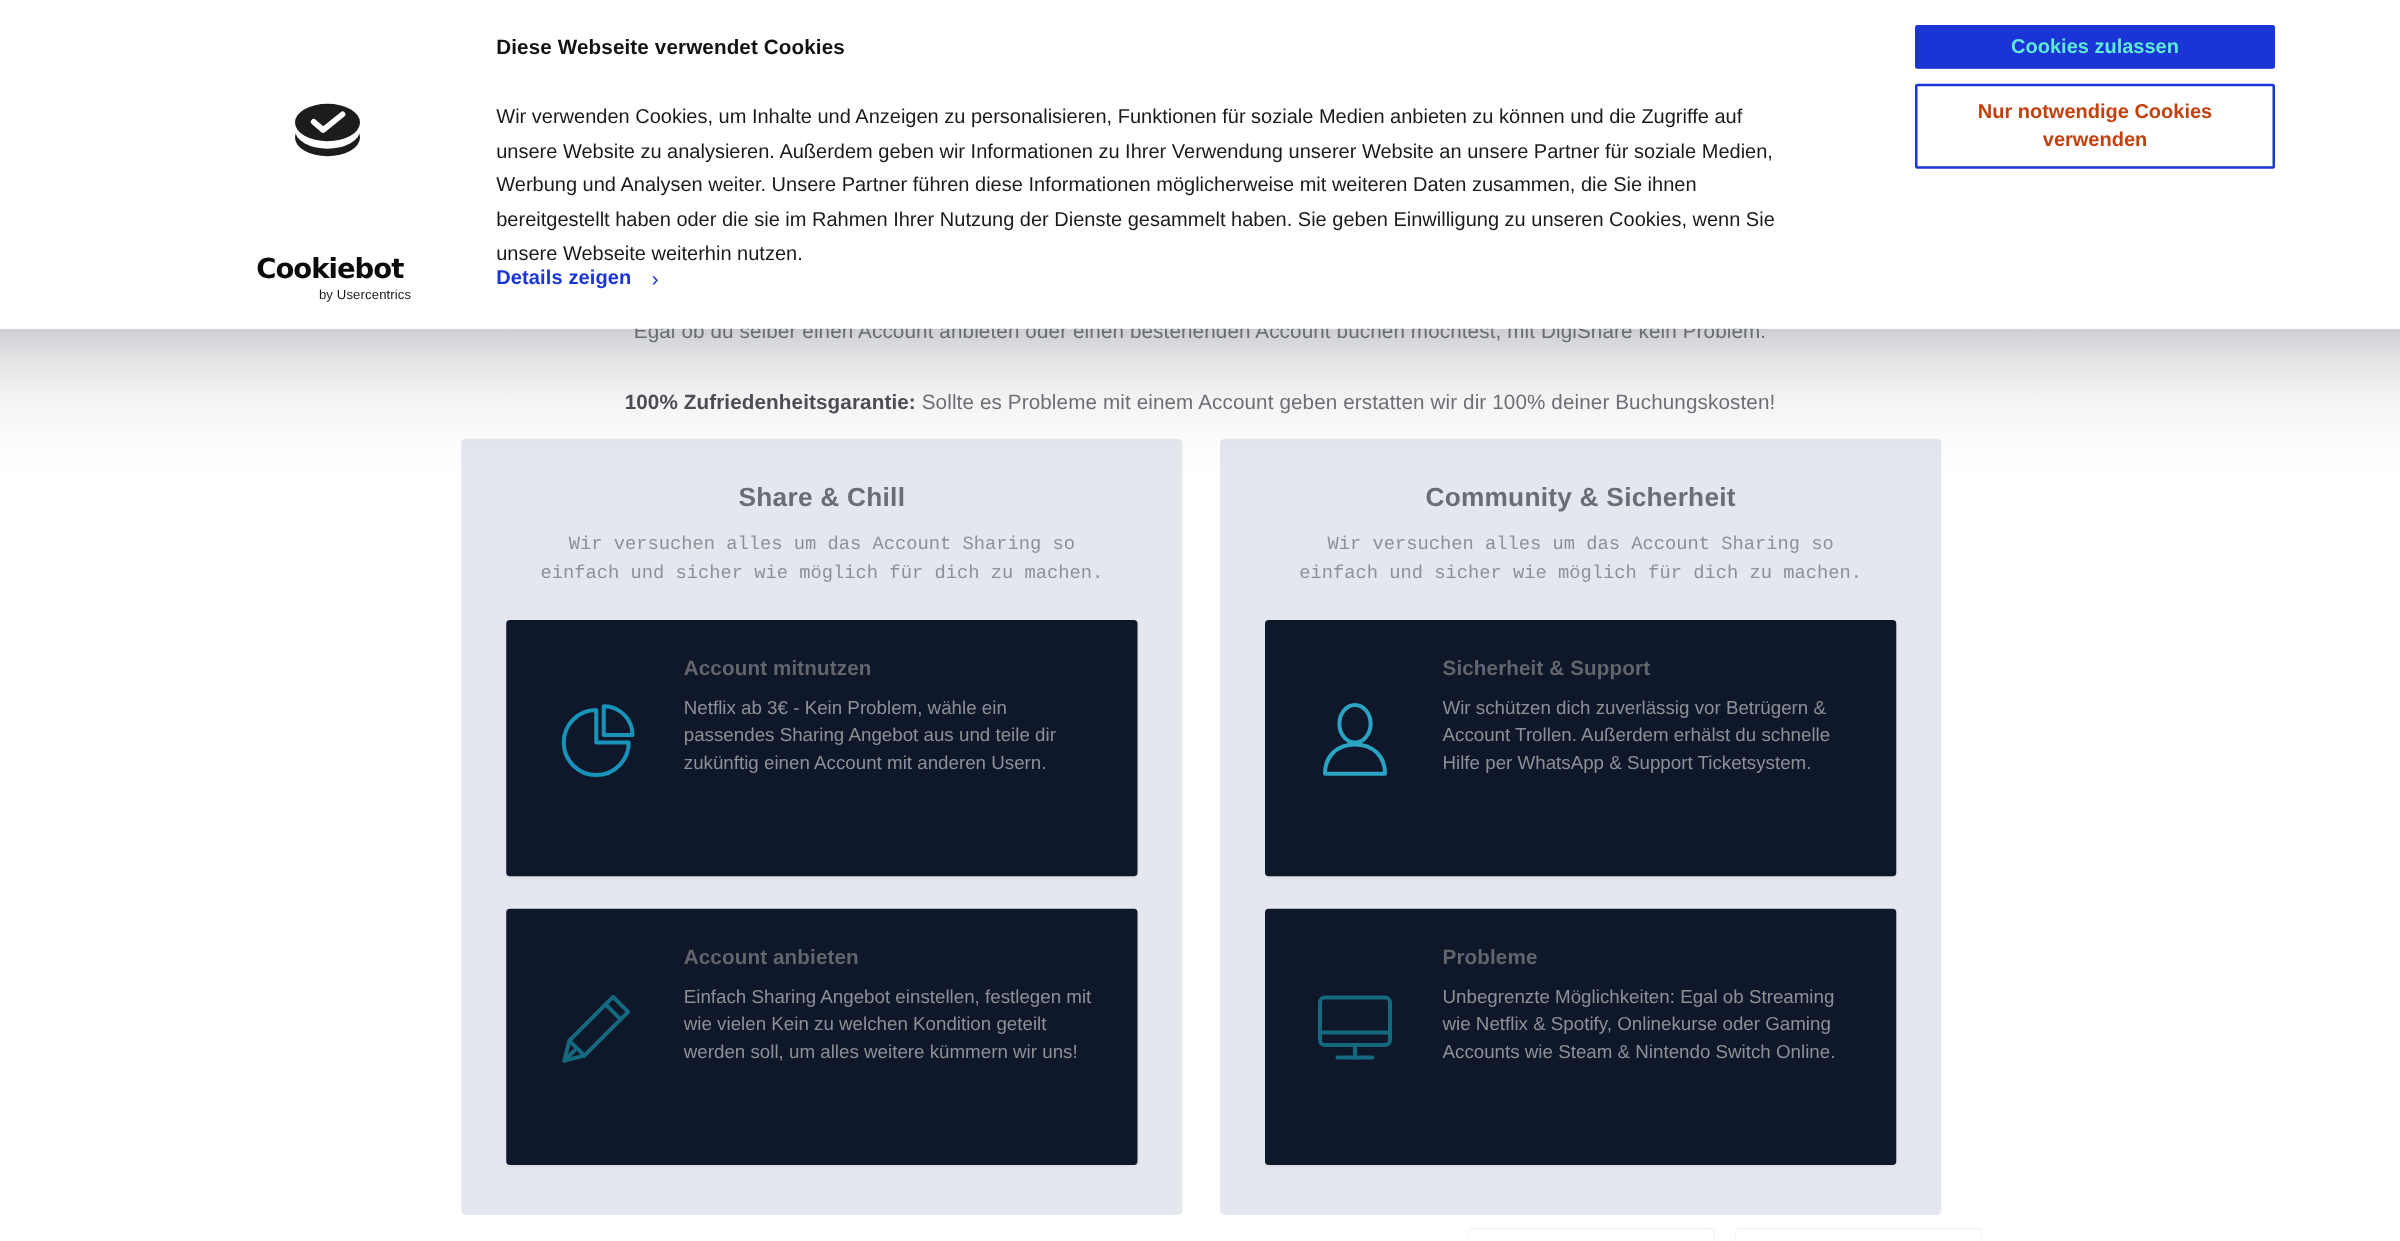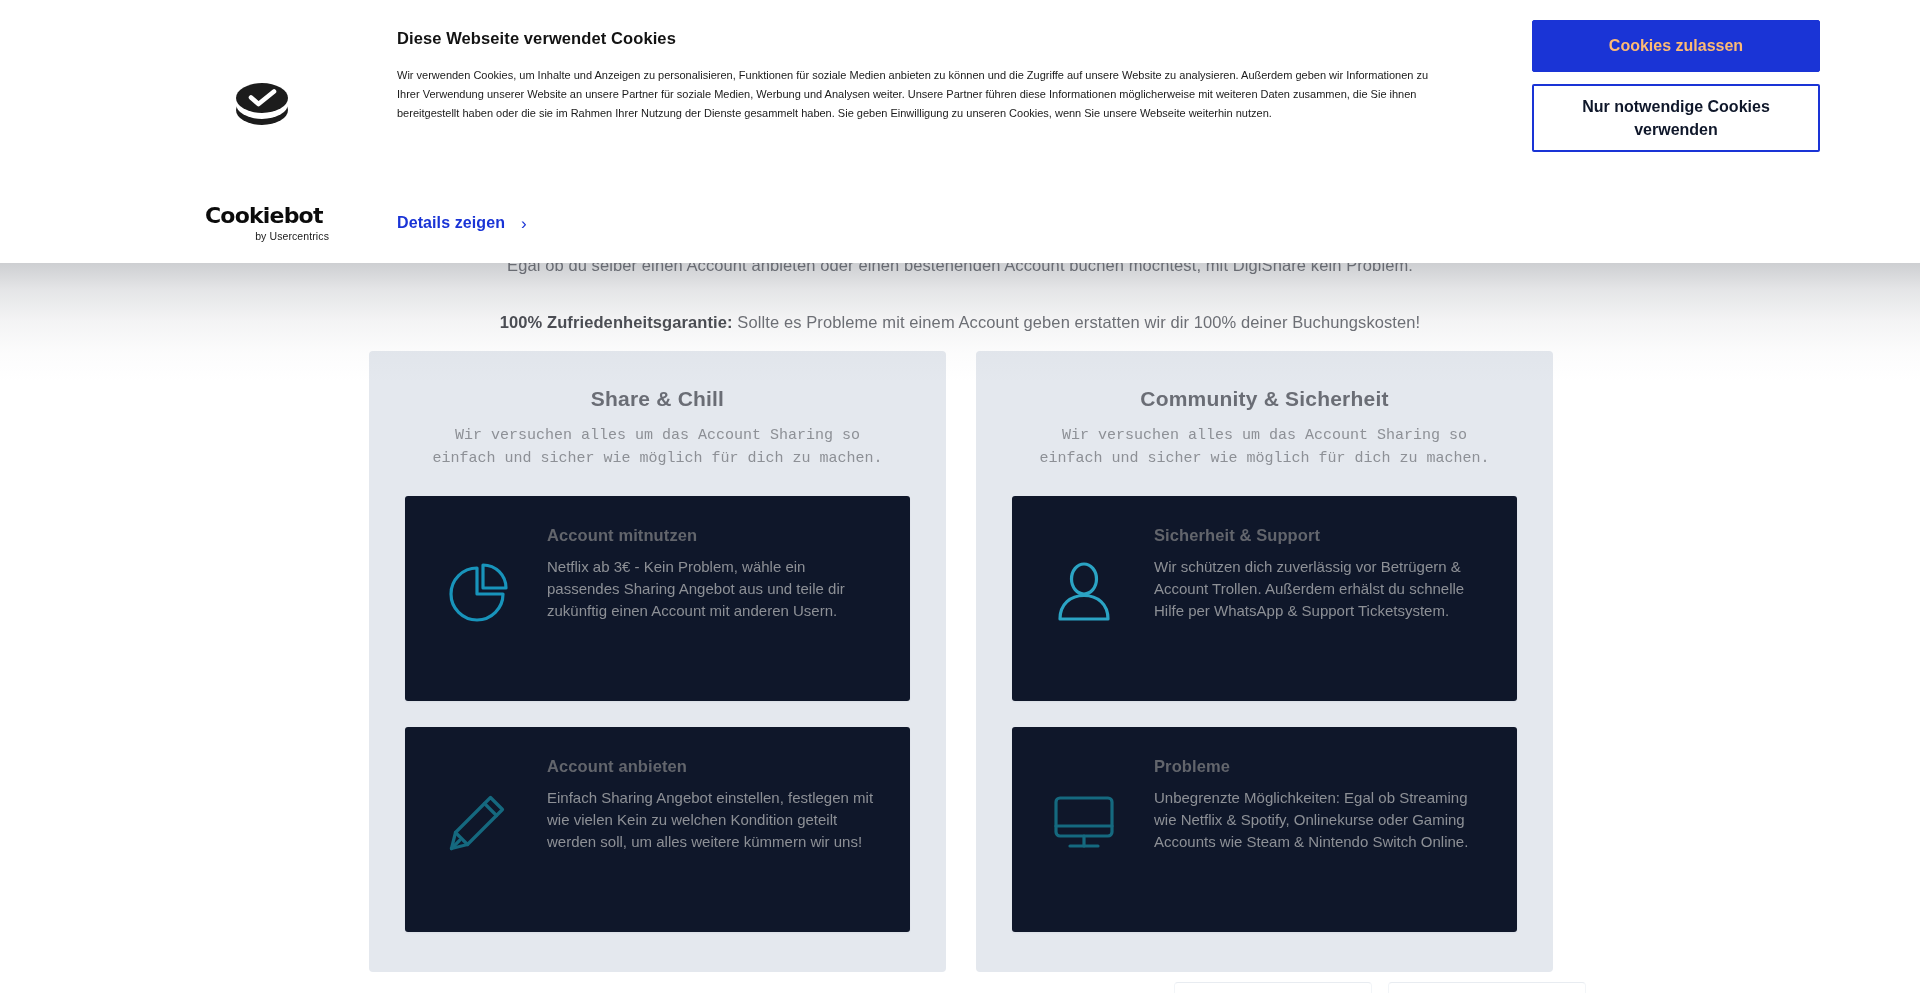--- a/index.html
+++ b/index.html
@@ -160,23 +160,23 @@
     left: 397px;
     top: 29px;
     font-size: 16.5px;
     font-weight: 700;
     color: #131313;
     letter-spacing: .1px;
   }
   .banner-body {
     position: absolute;
     left: 397px;
-    top: 66px;
+    top: 80px;
     width: 1035px;
-    font-size: 11px;
+    font-size: 16px;
     line-height: 1.72;
     color: #1a1a1a;
   }
 
   
   .cookiebot-brand {
     position: absolute;
     left: 205px;
     top: 205px;
     width: 124px;
@@ -233,30 +233,30 @@
     align-items: center;
     justify-content: center;
     text-align: center;
     font-size: 16px;
     font-weight: 700;
     cursor: pointer;
     border-radius: 2px;
     line-height: 1.45;
   }
   .btn-allow {
-    height: 52px;
+    height: 35px;
     background: #1a34d6;
-    color: #fdba74;
+    color: #5eead4;
     border: 1px solid #1a34d6;
   }
   .btn-necessary {
     margin-top: 12px;
     height: 68px;
     background: #ffffff;
-    color: #0f172a;
+    color: #c2410c;
     border: 2px solid #1a34d6;
     padding: 0 30px;
   }
 </style>
 </head>
 <body>
 
 <div id="page">
 
   <div class="page-intro">

